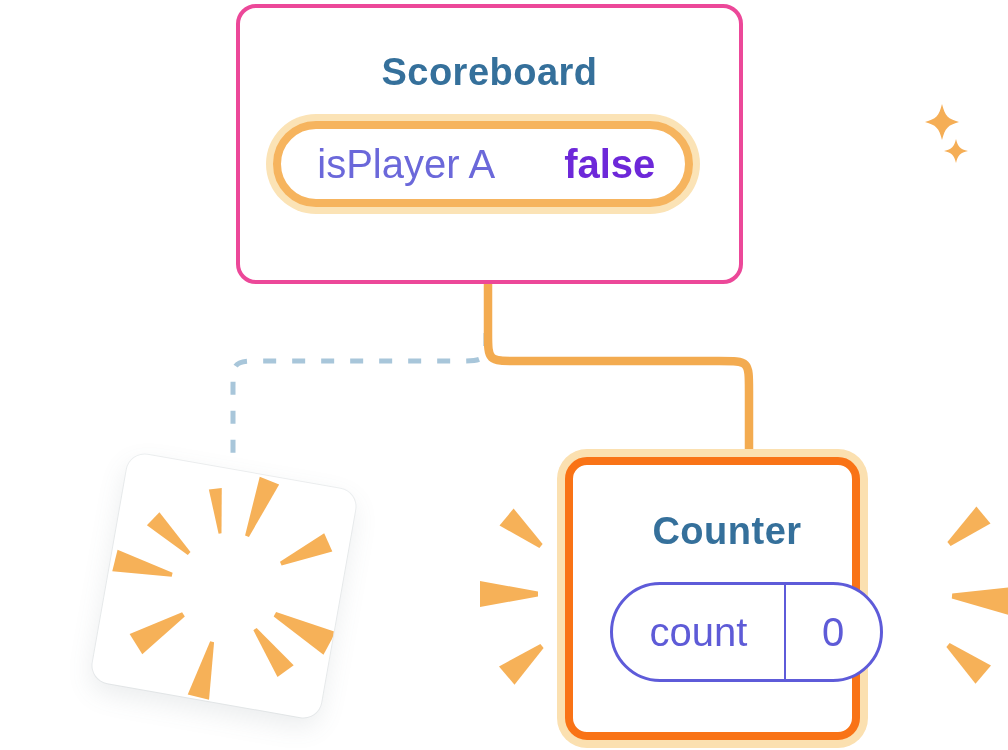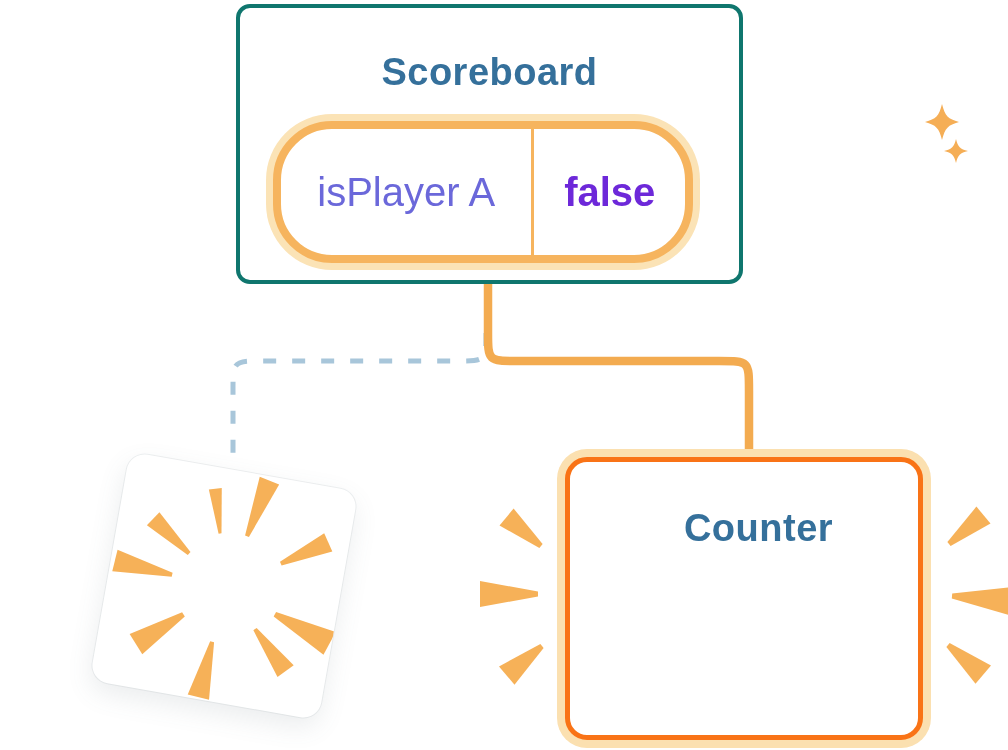--- a/index.html
+++ b/index.html
@@ -7,50 +7,51 @@
     position:relative;width:1008px;height:750px;overflow:hidden;
     background:#ffffff;
     font-family:"Liberation Sans", sans-serif;
   }
   svg{display:block}
   
   #decor-layer{position:absolute;left:0;top:0;width:1008px;height:750px;z-index:1;}
   
   .sb-card{
     position:absolute;left:236px;top:4px;width:507px;height:280px;
-    background:#ffffff;border:4px solid #0f766e;border-radius:14px;
+    background:#ffffff;border:4px solid #ec4899;border-radius:20px;
     box-sizing:border-box;z-index:2;
   }
   .card-title{
     text-align:center;color:#35709b;font-weight:700;
     letter-spacing:.5px;
   }
   .sb-card .card-title{margin-top:42px;font-size:38px;line-height:44px;}
   .state-pill{
     position:absolute;box-sizing:border-box;background:#fff;
     display:flex;align-items:stretch;overflow:hidden;
   }
   .sb-pill{
-    left:33px;top:113px;width:420px;height:142px;
+    left:33px;top:113px;width:420px;height:86px;
     border:8px solid #f6b45e;border-radius:59px;
     box-shadow:0 0 0 7px #fbe3b6;
+    align-items:center;
   }
   .sb-pill .pill-left{flex:0 0 62%;}
   .sb-pill .pill-divider{width:3px;background:#f6b45e;}
   .pill-left,.pill-right{
     display:flex;align-items:center;justify-content:center;
     color:#6b68da;font-size:40px;
   }
   .pill-right{flex:1;}
   .sb-pill .pill-right{font-weight:700;color:#6d28d9;}
   .sparkles{position:absolute;left:672px;top:84px;z-index:3;}
   
   .counter-card{
-    position:absolute;left:565px;top:457px;width:358px;height:283px;
-    background:#ffffff;border:5px solid #f97316;border-radius:22px;
+    position:absolute;left:565px;top:457px;width:295px;height:283px;
+    background:#ffffff;border:8px solid #f97316;border-radius:22px;
     box-shadow:0 0 0 8px #fbe0b0;box-sizing:border-box;z-index:2;padding-left:29px;
   }
   .counter-card .card-title{margin-top:44px;font-size:38px;line-height:44px;}
   .counter-pill{
     left:37px;top:117px;width:273px;height:100px;
     border:3px solid #5e5bd9;border-radius:50px;
   }
   .counter-pill .pill-left{flex:0 0 64%;color:#5e5bd7;}
   .counter-pill .pill-divider{width:2.5px;background:#5e5bd9;}
   .counter-pill .pill-right{color:#5e5bd7;}
@@ -89,20 +90,25 @@
       <div class="pill-right">false</div>
     </div>
     <svg class="sparkles" width="100" height="110" viewBox="0 0 100 110">
       <path fill="#f5ae56" d="M30 12 C33 24 36 27 47 30 C36 33 33 36 30 48 C27 36 24 33 13 30 C24 27 27 24 30 12 Z"></path>
       <path fill="#f5ae56" d="M44 47 C46 55 48 57 56 59 C48 61 46 63 44 71 C42 63 40 61 32 59 C40 57 42 55 44 47 Z"></path>
     </svg>
   </div>
 
   <div class="counter-card">
     <div class="card-title">Counter</div>
+    <div class="state-pill counter-pill">
+      <div class="pill-left">count</div>
+      <div class="pill-divider"></div>
+      <div class="pill-right">0</div>
+    </div>
   </div>
 
   <div class="burst-card">
     <svg width="232" height="232" viewBox="0 0 232 232">
         <polygon points="104.4,64.6 96.8,20.0 84.3,23.5 101.6,65.4" fill="#f6b158"></polygon>
         <polygon points="132.0,63.4 152.7,6.5 132.2,2.1 128.0,62.6" fill="#f6b158"></polygon>
         <polygon points="169.1,85.7 216.7,63.2 205.5,46.6 166.9,82.3" fill="#f6b158"></polygon>
         <polygon points="170.2,137.4 225.9,166.5 234.0,141.8 171.8,132.6" fill="#f6b158"></polygon>
         <polygon points="152.6,154.4 184.5,196.3 198.4,181.9 155.4,151.6" fill="#f6b158"></polygon>
         <polygon points="112.0,172.9 99.1,229.1 121.0,230.6 116.0,173.1" fill="#f6b158"></polygon>

